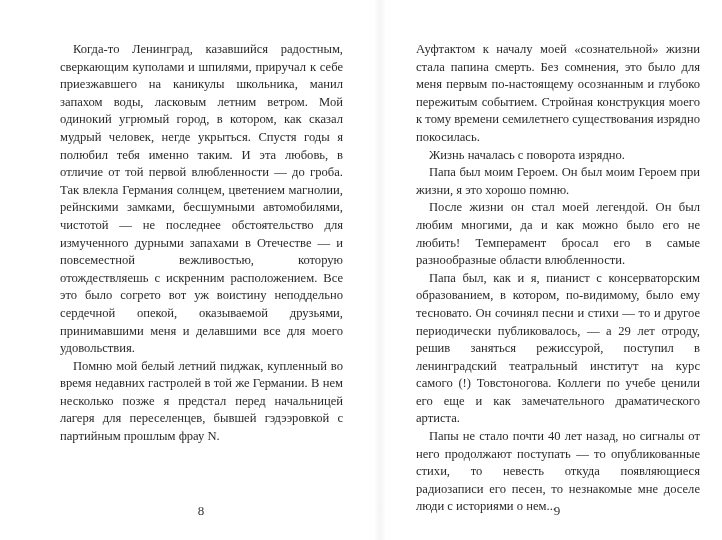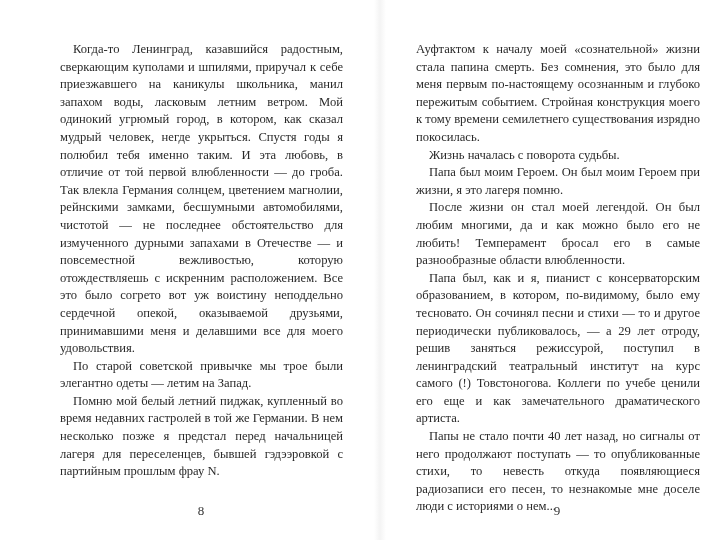--- a/index.html
+++ b/index.html
@@ -38,32 +38,31 @@
   </style>
 </head>
 <body>
 
 <div class="spread">
   <div class="gutter"></div>
 
   <div class="page left">
     <div class="textblock">
       <p class="para">Когда-то Ленинград, казавшийся радостным, сверкающим куполами и шпилями, приручал к себе приезжавшего на каникулы школьника, манил запахом воды, ласковым летним ветром. Мой одинокий угрюмый город, в котором, как сказал мудрый человек, негде укрыться. Спустя годы я полюбил тебя именно таким. И эта любовь, в отличие от той первой влюбленности — до гроба. Так влекла Германия солнцем, цветением магнолии, рейнскими замками, бесшумными автомобилями, чистотой — не последнее обстоятельство для измученного дурными запахами в Отечестве — и повсеместной вежливостью, которую отождествляешь с искренним расположением. Все это было согрето вот уж воистину неподдельно сердечной опекой, оказываемой друзьями, принимавшими меня и делавшими все для моего удовольствия.</p>
-      <p class="para">По старой советской привычке мы трое были элегантно одеты — летим на Запад.</p>
       <p class="para">Помню мой белый летний пиджак, купленный во время недавних гастролей в той же Германии. В нем несколько позже я предстал перед начальницей лагеря для переселенцев, бывшей гэдээровкой с партийным прошлым фрау N.</p>
 
     </div>
     <div class="folio">8</div>
   </div>
 
   <div class="page right">
     <div class="textblock">
       <p class="para noindent">Ауфтактом к началу моей «сознательной» жизни стала папина смерть. Без сомнения, это было для меня первым по-настоящему осознанным и глубоко пережитым событием. Стройная конструкция моего к тому времени семилетнего существования изрядно покосилась.</p>
-      <p class="para">Жизнь началась с поворота судьбы.</p>
-      <p class="para">Папа был моим Героем. Он был моим Героем при жизни, я это лагеря помню.</p>
+      <p class="para">Жизнь началась с поворота изрядно.</p>
+      <p class="para">Папа был моим Героем. Он был моим Героем при жизни, я это хорошо помню.</p>
       <p class="para">После жизни он стал моей легендой. Он был любим многими, да и как можно было его не любить! Темперамент бросал его в самые разнообразные области влюбленности.</p>
       <p class="para">Папа был, как и я, пианист с консерваторским образованием, в котором, по-видимому, было ему тесновато. Он сочинял песни и стихи — то и другое периодически публиковалось, — а 29 лет отроду, решив заняться режиссурой, поступил в ленинградский театральный институт на курс самого (!) Товстоногова. Коллеги по учебе ценили его еще и как замечательного драматического артиста.</p>
       <p class="para">Папы не стало почти 40 лет назад, но сигналы от него продолжают поступать — то опубликованные стихи, то невесть откуда появляющиеся радиозаписи его песен, то незнакомые мне доселе люди с историями о нем...</p>
 
     </div>
     <div class="folio">9</div>
   </div>
 </div>
 
 </body></html>

